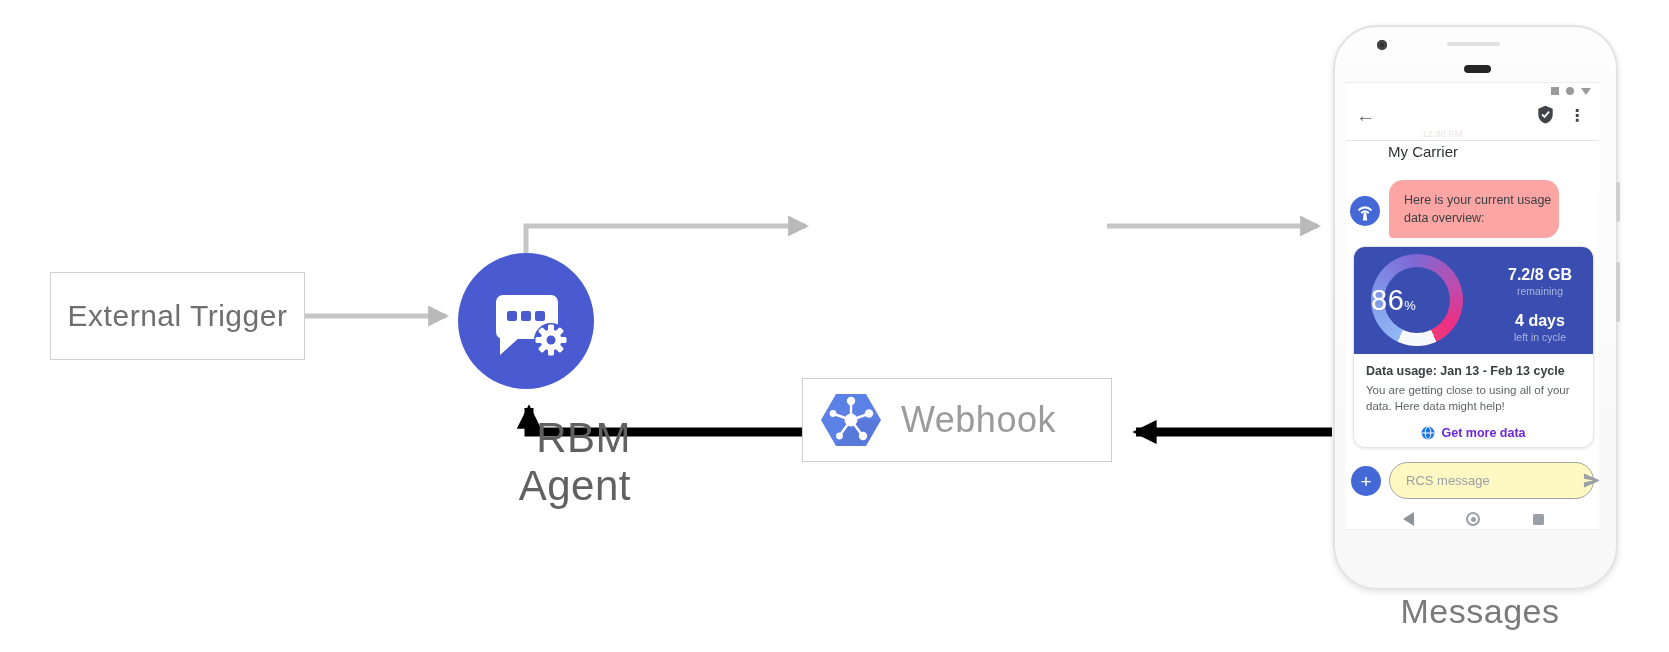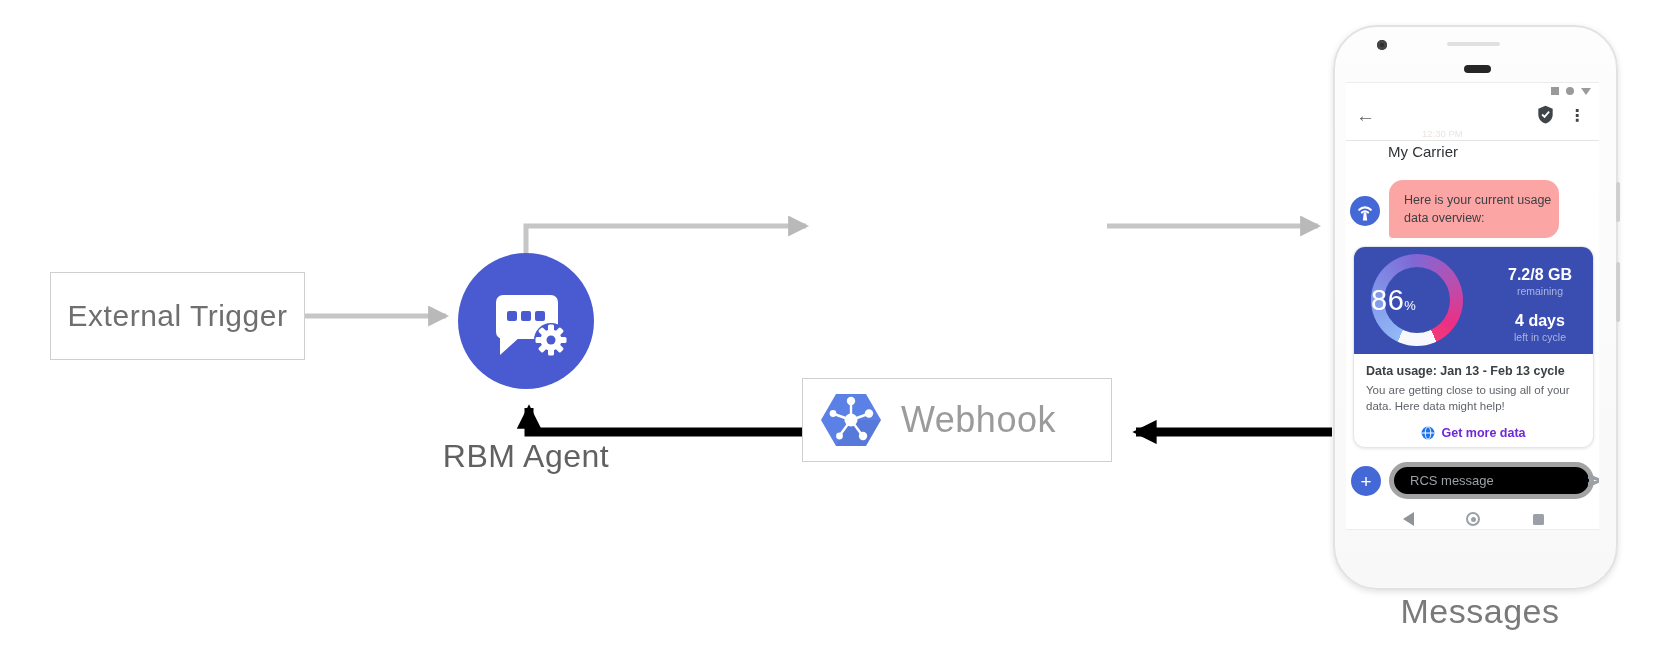--- a/index.html
+++ b/index.html
@@ -25,21 +25,21 @@
 
   
   .rbm-logo { position:relative; width:62px; height:62px; flex:0 0 auto; }
   .rbm-logo .blob-light { position:absolute; inset:0; background:#9ec7f2; border-radius:6% 50% 50% 50%; }
   .rbm-logo .blob-dark { position:absolute; left:7px; top:7px; width:30px; height:30px; background:#3b50c0; border-radius:4% 50% 50% 50%; }
   .rbm-logo .blob-mid { position:absolute; left:11px; top:10px; width:31px; height:31px; background:#5b76d8; border-radius:4% 50% 50% 50%; }
   .rbm-logo .blob-white { position:absolute; left:15px; top:21px; width:28px; height:28px; background:#f3f3f3; border-radius:50% 50% 50% 10%; }
 
   
   .agent-circle { position:absolute; left:458px; top:253px; width:136px; height:136px; border-radius:50%; background:#4a5ad0; }
-  .agent-label { position:absolute; left:421px; top:438px; width:210px; text-align:center; font-size:32px; font-weight:300; color:#616161; letter-spacing:0.5px; }
+  .agent-label { position:absolute; left:421px; top:414px; width:210px; text-align:right; font-size:42px; font-weight:300; color:#616161; letter-spacing:0.5px; }
 
   .messages-caption { position:absolute; left:1360px; top:592px; width:240px; text-align:center; font-size:34px; font-weight:300; color:#7a7a7a; letter-spacing:0.5px; }
 
   
   .phone { position:absolute; left:1333px; top:25px; width:285px; height:565px; background:linear-gradient(#fdfdfd,#f8f8f8); border:2px solid #e2e2e2; border-radius:44px; box-shadow:0 2px 6px rgba(0,0,0,0.12); }
   .phone .camera { position:absolute; left:42px; top:13px; width:10px; height:10px; border-radius:50%; background:#2d2d2d; box-shadow:inset 0 0 0 3px #454545; }
   .phone .speaker-line { position:absolute; left:112px; top:15px; width:53px; height:4px; border-radius:2px; background:#e0e0e0; }
   .phone .earpiece { position:absolute; left:129px; top:38px; width:27px; height:8px; border-radius:4px; background:#262626; }
   .phone .side-btn { position:absolute; right:-4px; width:4px; border-radius:2px; background:#cfcfcf; }
   .side-btn.b1 { top:155px; height:40px; }
@@ -78,21 +78,21 @@
   .stat-value { font-size:16px; font-weight:bold; }
   .stat-label { font-size:10.5px; color:#a9b3e0; margin-top:1px; }
   .stat-gap { height:15px; }
   .card-body { padding:10px 12px 0 12px; }
   .card-title { font-size:12.5px; font-weight:bold; color:#3c4043; }
   .card-text { font-size:11.5px; color:#5f6368; line-height:1.4; margin-top:4px; }
   .card-action { display:flex; align-items:center; justify-content:center; gap:6px; margin-top:12px; color:#6d28d9; font-size:12.5px; font-weight:bold; }
 
   
   .plus-btn { position:absolute; left:5px; top:383px; width:30px; height:30px; border-radius:50%; background:#4568d7; color:#fff; display:flex; align-items:center; justify-content:center; font-size:19px; line-height:1; }
-  .compose-pill { position:absolute; left:43px; top:379px; width:205px; height:37px; border:5px solid #a3a3a3; border-radius:19px; background:#000000; display:flex; align-items:center; }
+  .compose-pill { position:absolute; left:43px; top:379px; width:205px; height:37px; border:1px solid #a3a3a3; border-radius:19px; background:#fef9c3; display:flex; align-items:center; }
   .compose-pill input { border:none; outline:none; background:transparent; flex:1; padding-left:16px; font-size:13px; color:#6b7075; font-family:inherit; }
   .compose-pill input::placeholder { color:#9aa0a6; }
   .send-btn { margin-right:12px; display:flex; }
 
   
   .navbar { position:absolute; left:0; top:424px; width:100%; height:24px; display:flex; align-items:center; }
   .nav-back { position:absolute; left:57px; width:0; height:0; border-top:7px solid transparent; border-bottom:7px solid transparent; border-right:11px solid #8f9499; }
   .nav-home { position:absolute; left:120px; width:14px; height:14px; border:2.5px solid #9aa0a6; border-radius:50%; display:flex; align-items:center; justify-content:center; }
   .nav-home::after { content:''; width:5px; height:5px; border-radius:50%; background:#9aa0a6; }
   .nav-square { position:absolute; left:187px; width:11px; height:11px; background:#9aa0a6; border-radius:1.5px; }

